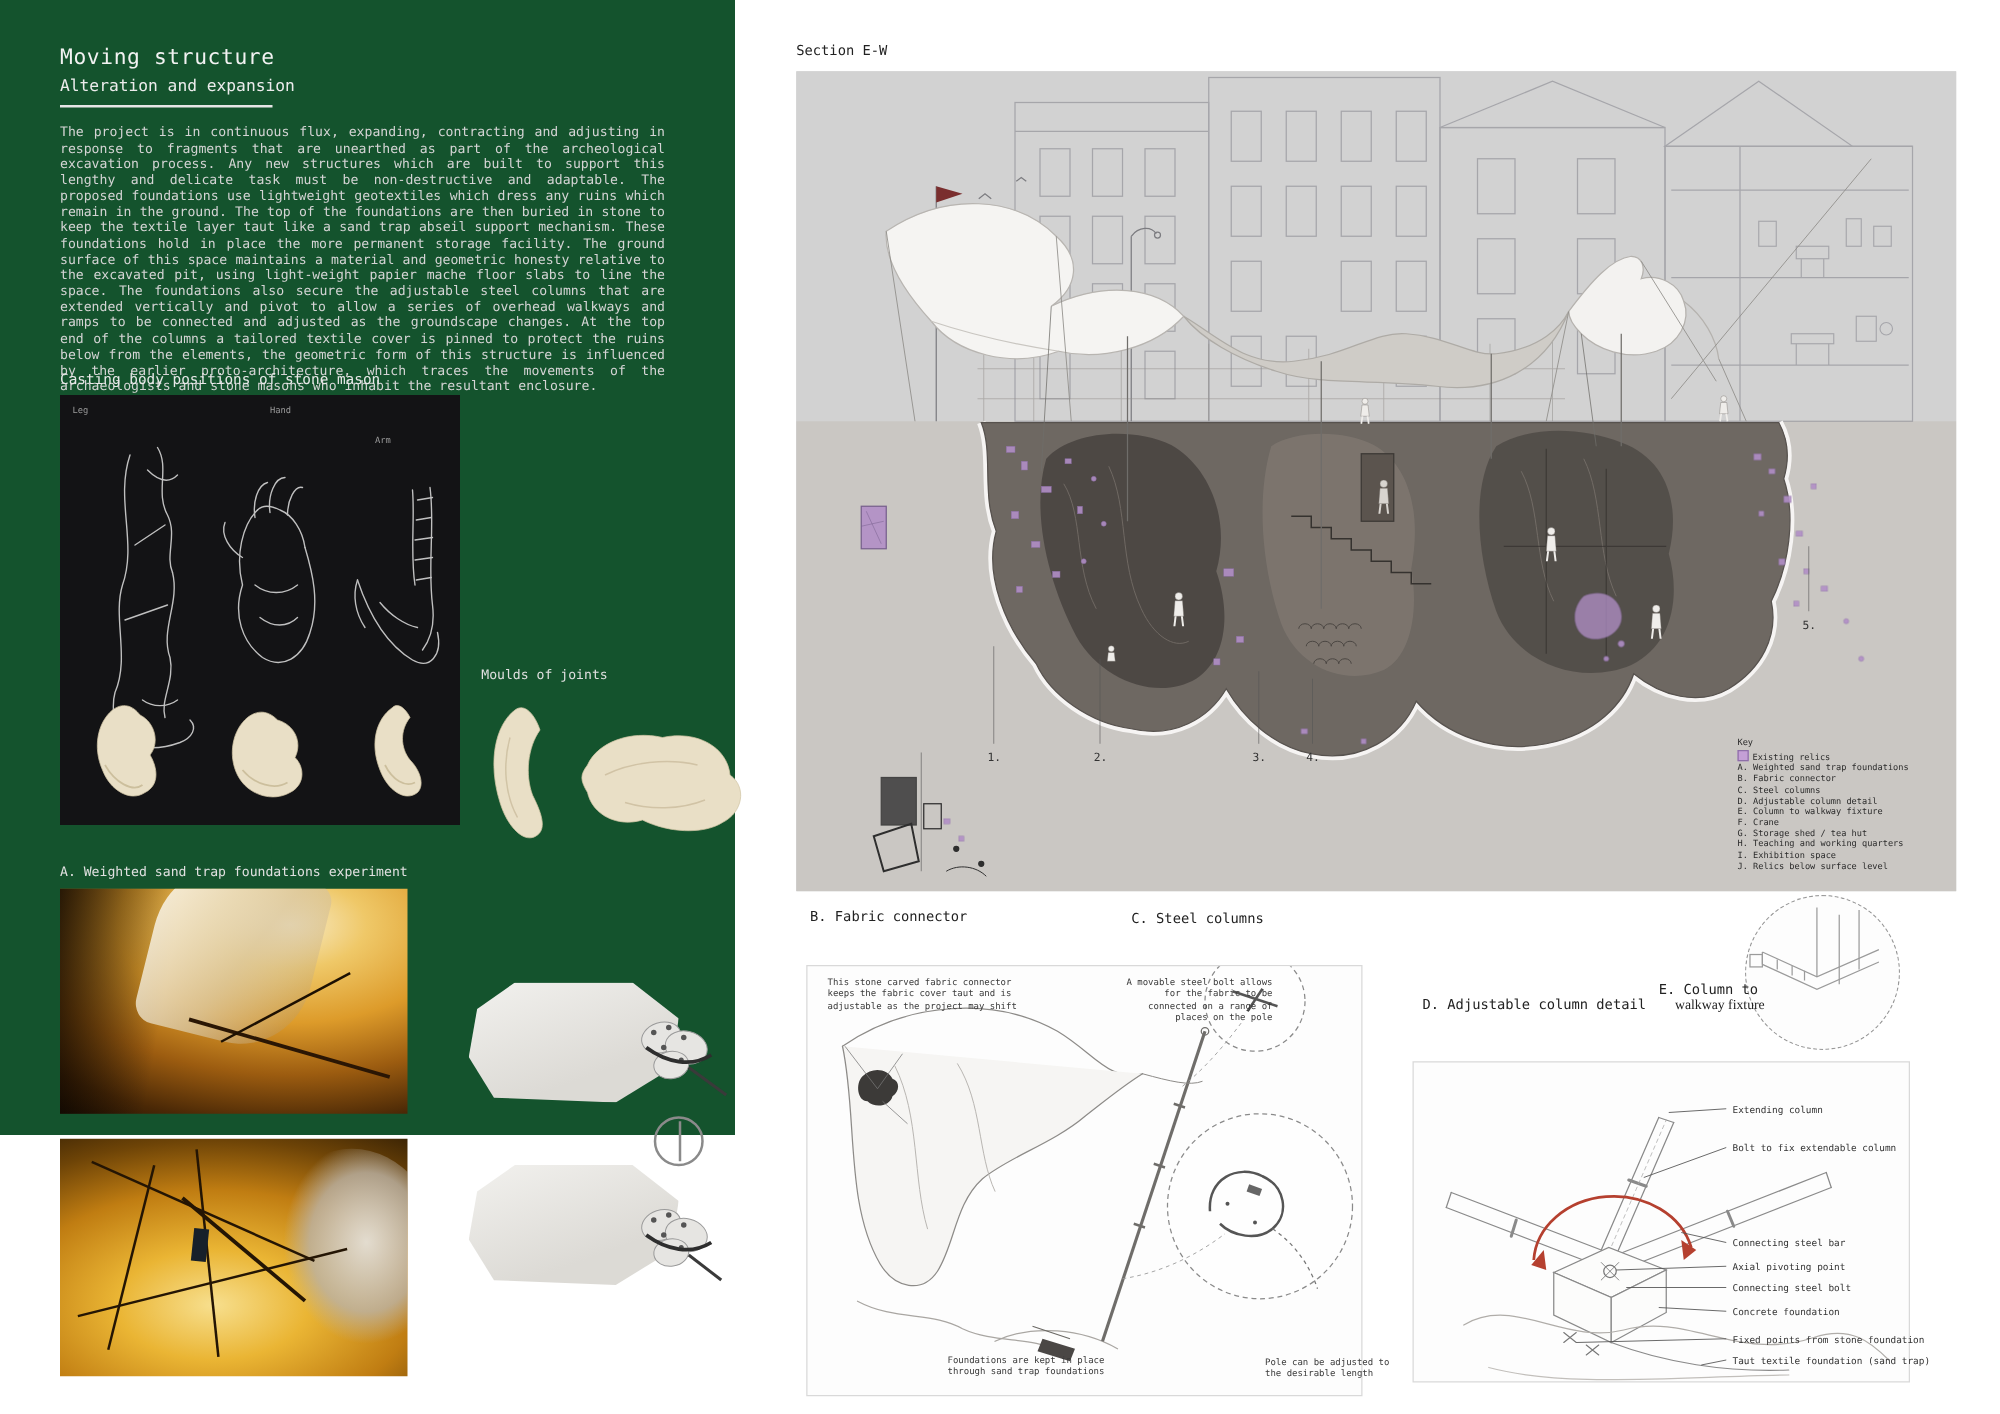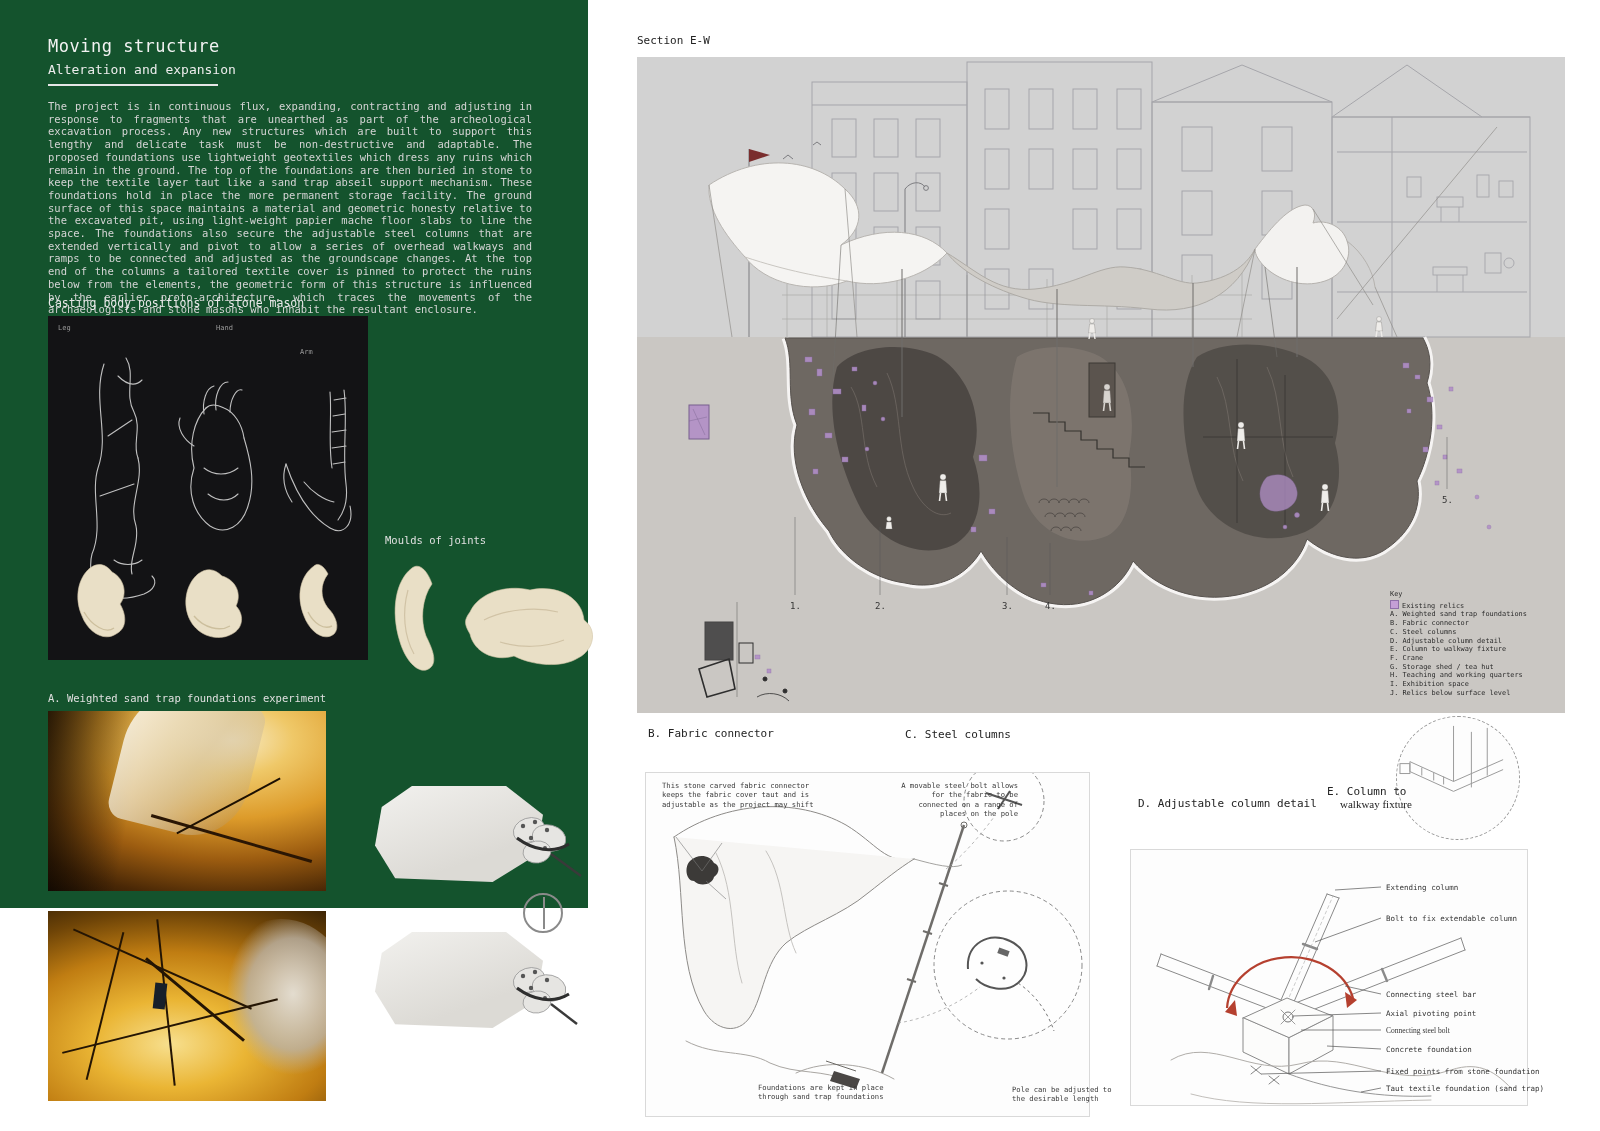--- a/index.html
+++ b/index.html
@@ -540,19 +540,19 @@
         <line x1="170" y1="180" x2="250" y2="180"></line>
         <line x1="196" y1="196" x2="250" y2="199"></line>
         <line x1="130" y1="224" x2="250" y2="221"></line>
         <line x1="230" y1="242" x2="250" y2="238"></line>
       </g>
     </svg>
     <div class="abs t-dlabel" style="left:255px;top:33px;">Extending column</div>
     <div class="abs t-dlabel" style="left:255px;top:64px;">Bolt to fix extendable column</div>
     <div class="abs t-dlabel" style="left:255px;top:140px;">Connecting steel bar</div>
     <div class="abs t-dlabel" style="left:255px;top:159px;">Axial pivoting point</div>
-    <div class="abs t-dlabel" style="left:255px;top:176px;font-family:Liberation Serif, serif;">Connecting steel bolt</div>
+    <div class="abs t-dlabel" style="left:255px;top:176px;">Connecting steel bolt</div>
     <div class="abs t-dlabel" style="left:255px;top:195px;">Concrete foundation</div>
     <div class="abs t-dlabel" style="left:255px;top:217px;">Fixed points from stone foundation</div>
     <div class="abs t-dlabel" style="left:255px;top:234px;">Taut textile foundation (sand trap)</div>
   </div>
 
 </div>
 
 </body></html>

